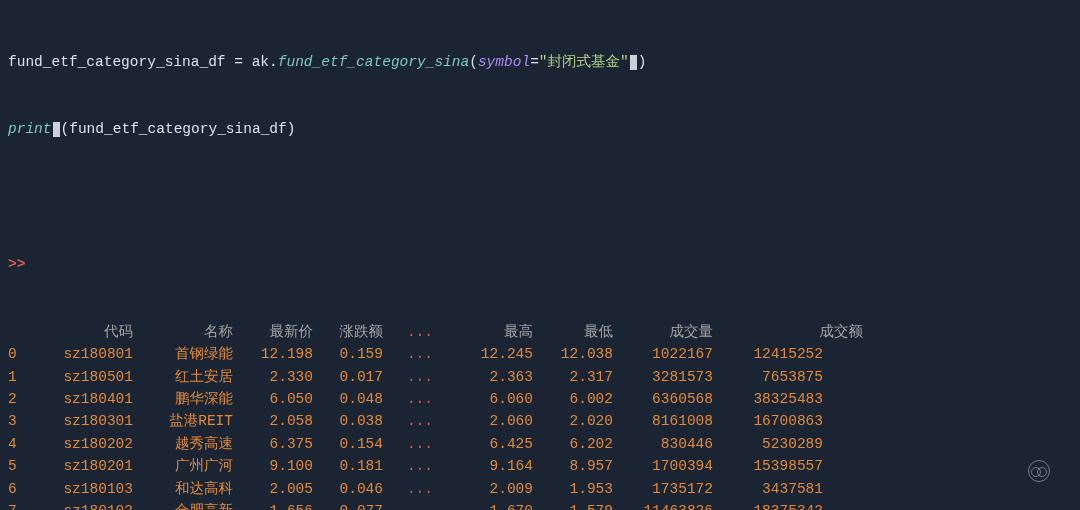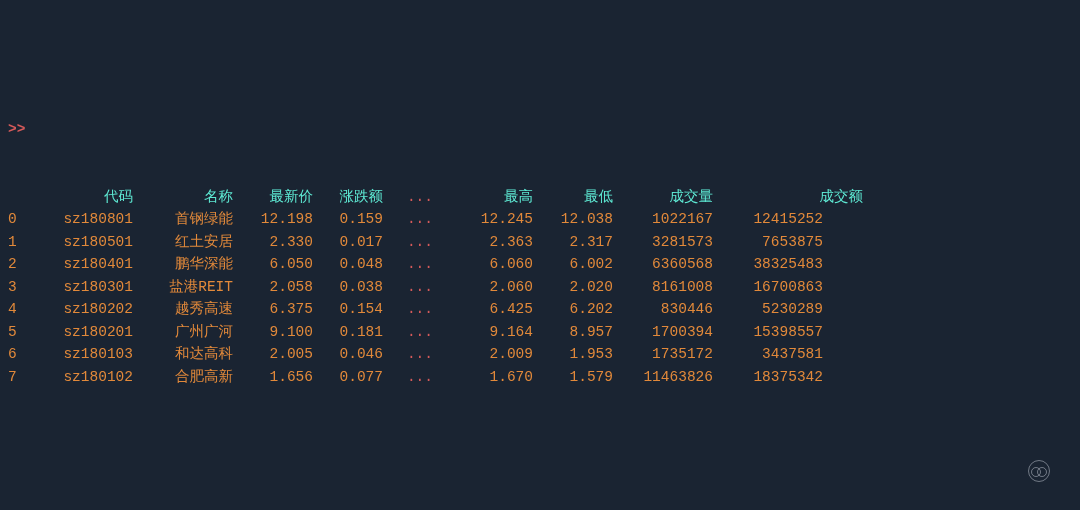--- a/index.html
+++ b/index.html
@@ -21,21 +21,21 @@
   .code-line { display: block; }
   .row { display: block; }
   .var   { color: #d9e2ee; }
   .eq    { color: #d9e2ee; }
   .mod   { color: #d9e2ee; }
   .punc  { color: #d9e2ee; }
   .fn    { color: #7bc9c2; font-style: italic; }
   .kwarg { color: #b189f5; font-style: italic; }
   .str   { color: #b1d18a; }
   .prompt{ color: #d65a5a; font-weight: bold; }
-  .hdr   { color: #5eead4; }
+  .hdr   { color: #a3a3a3; }
   .idx   { color: #e2893a; }
   .code  { color: #e2893a; }
   .name  { color: #e2893a; }
   .num   { color: #e2893a; }
   .dots  { color: #d65a5a; }
   .cursor {
     display: inline-block;
     width: 7px; height: 15px;
     background: #c9d1d9;
     vertical-align: text-bottom;
@@ -72,20 +72,22 @@
   .watermark .wm-icon::after  { width: 8px; height: 8px; right: 2px; top: 6px; }
 
   
   .cell { display: inline-block; text-align: right; }
   .cell.left { text-align: left; }
 </style>
 </head>
 <body>
 
 <div class="editor">
+  <span class="code-line"><span class="var">fund_etf_category_sina_df</span><span class="eq"> = </span><span class="mod">ak</span><span class="punc">.</span><span class="fn">fund_etf_category_sina</span><span class="punc">(</span><span class="kwarg">symbol</span><span class="punc">=</span><span class="str">"封闭式基金"</span><span class="cursor"></span><span class="punc">)</span></span>
+  <span class="code-line"><span class="fn">print</span><span class="cursor"></span><span class="punc">(</span><span class="var">fund_etf_category_sina_df</span><span class="punc">)</span></span>
   <span class="code-line">&nbsp;</span>
   <span class="code-line"><span class="prompt">&gt;&gt;</span></span>
   <div id="table-area"><span class="row"><span class="cell hdr" style="width: 30px;"></span><span class="cell hdr" style="width: 95px;">代码</span><span class="cell hdr" style="width: 100px;">名称</span><span class="cell hdr" style="width: 80px;">最新价</span><span class="cell hdr" style="width: 70px;">涨跌额</span><span class="cell dots" style="width: 50px;">...</span><span class="cell hdr" style="width: 20px;"></span><span class="cell hdr" style="width: 80px;">最高</span><span class="cell hdr" style="width: 80px;">最低</span><span class="cell hdr" style="width: 100px;">成交量</span><span class="cell hdr" style="width: 150px;">成交额</span></span><span class="row"><span class="cell idx left" style="width: 30px;">0</span><span class="cell code" style="width: 95px;">sz180801</span><span class="cell name" style="width: 100px;">首钢绿能</span><span class="cell num" style="width: 80px;">12.198</span><span class="cell num" style="width: 70px;">0.159</span><span class="cell dots" style="width: 50px;">...</span><span class="cell num" style="width: 20px;"></span><span class="cell num" style="width: 80px;">12.245</span><span class="cell num" style="width: 80px;">12.038</span><span class="cell num" style="width: 100px;">1022167</span><span class="cell num" style="width: 110px;">12415252</span></span><span class="row"><span class="cell idx left" style="width: 30px;">1</span><span class="cell code" style="width: 95px;">sz180501</span><span class="cell name" style="width: 100px;">红土安居</span><span class="cell num" style="width: 80px;">2.330</span><span class="cell num" style="width: 70px;">0.017</span><span class="cell dots" style="width: 50px;">...</span><span class="cell num" style="width: 20px;"></span><span class="cell num" style="width: 80px;">2.363</span><span class="cell num" style="width: 80px;">2.317</span><span class="cell num" style="width: 100px;">3281573</span><span class="cell num" style="width: 110px;">7653875</span></span><span class="row"><span class="cell idx left" style="width: 30px;">2</span><span class="cell code" style="width: 95px;">sz180401</span><span class="cell name" style="width: 100px;">鹏华深能</span><span class="cell num" style="width: 80px;">6.050</span><span class="cell num" style="width: 70px;">0.048</span><span class="cell dots" style="width: 50px;">...</span><span class="cell num" style="width: 20px;"></span><span class="cell num" style="width: 80px;">6.060</span><span class="cell num" style="width: 80px;">6.002</span><span class="cell num" style="width: 100px;">6360568</span><span class="cell num" style="width: 110px;">38325483</span></span><span class="row"><span class="cell idx left" style="width: 30px;">3</span><span class="cell code" style="width: 95px;">sz180301</span><span class="cell name" style="width: 100px;">盐港REIT</span><span class="cell num" style="width: 80px;">2.058</span><span class="cell num" style="width: 70px;">0.038</span><span class="cell dots" style="width: 50px;">...</span><span class="cell num" style="width: 20px;"></span><span class="cell num" style="width: 80px;">2.060</span><span class="cell num" style="width: 80px;">2.020</span><span class="cell num" style="width: 100px;">8161008</span><span class="cell num" style="width: 110px;">16700863</span></span><span class="row"><span class="cell idx left" style="width: 30px;">4</span><span class="cell code" style="width: 95px;">sz180202</span><span class="cell name" style="width: 100px;">越秀高速</span><span class="cell num" style="width: 80px;">6.375</span><span class="cell num" style="width: 70px;">0.154</span><span class="cell dots" style="width: 50px;">...</span><span class="cell num" style="width: 20px;"></span><span class="cell num" style="width: 80px;">6.425</span><span class="cell num" style="width: 80px;">6.202</span><span class="cell num" style="width: 100px;">830446</span><span class="cell num" style="width: 110px;">5230289</span></span><span class="row"><span class="cell idx left" style="width: 30px;">5</span><span class="cell code" style="width: 95px;">sz180201</span><span class="cell name" style="width: 100px;">广州广河</span><span class="cell num" style="width: 80px;">9.100</span><span class="cell num" style="width: 70px;">0.181</span><span class="cell dots" style="width: 50px;">...</span><span class="cell num" style="width: 20px;"></span><span class="cell num" style="width: 80px;">9.164</span><span class="cell num" style="width: 80px;">8.957</span><span class="cell num" style="width: 100px;">1700394</span><span class="cell num" style="width: 110px;">15398557</span></span><span class="row"><span class="cell idx left" style="width: 30px;">6</span><span class="cell code" style="width: 95px;">sz180103</span><span class="cell name" style="width: 100px;">和达高科</span><span class="cell num" style="width: 80px;">2.005</span><span class="cell num" style="width: 70px;">0.046</span><span class="cell dots" style="width: 50px;">...</span><span class="cell num" style="width: 20px;"></span><span class="cell num" style="width: 80px;">2.009</span><span class="cell num" style="width: 80px;">1.953</span><span class="cell num" style="width: 100px;">1735172</span><span class="cell num" style="width: 110px;">3437581</span></span><span class="row"><span class="cell idx left" style="width: 30px;">7</span><span class="cell code" style="width: 95px;">sz180102</span><span class="cell name" style="width: 100px;">合肥高新</span><span class="cell num" style="width: 80px;">1.656</span><span class="cell num" style="width: 70px;">0.077</span><span class="cell dots" style="width: 50px;">...</span><span class="cell num" style="width: 20px;"></span><span class="cell num" style="width: 80px;">1.670</span><span class="cell num" style="width: 80px;">1.579</span><span class="cell num" style="width: 100px;">11463826</span><span class="cell num" style="width: 110px;">18375342</span></span></div>
 </div>
 
 <div class="watermark">
   <span class="wm-icon"></span>
 </div>
 
 </body></html>

